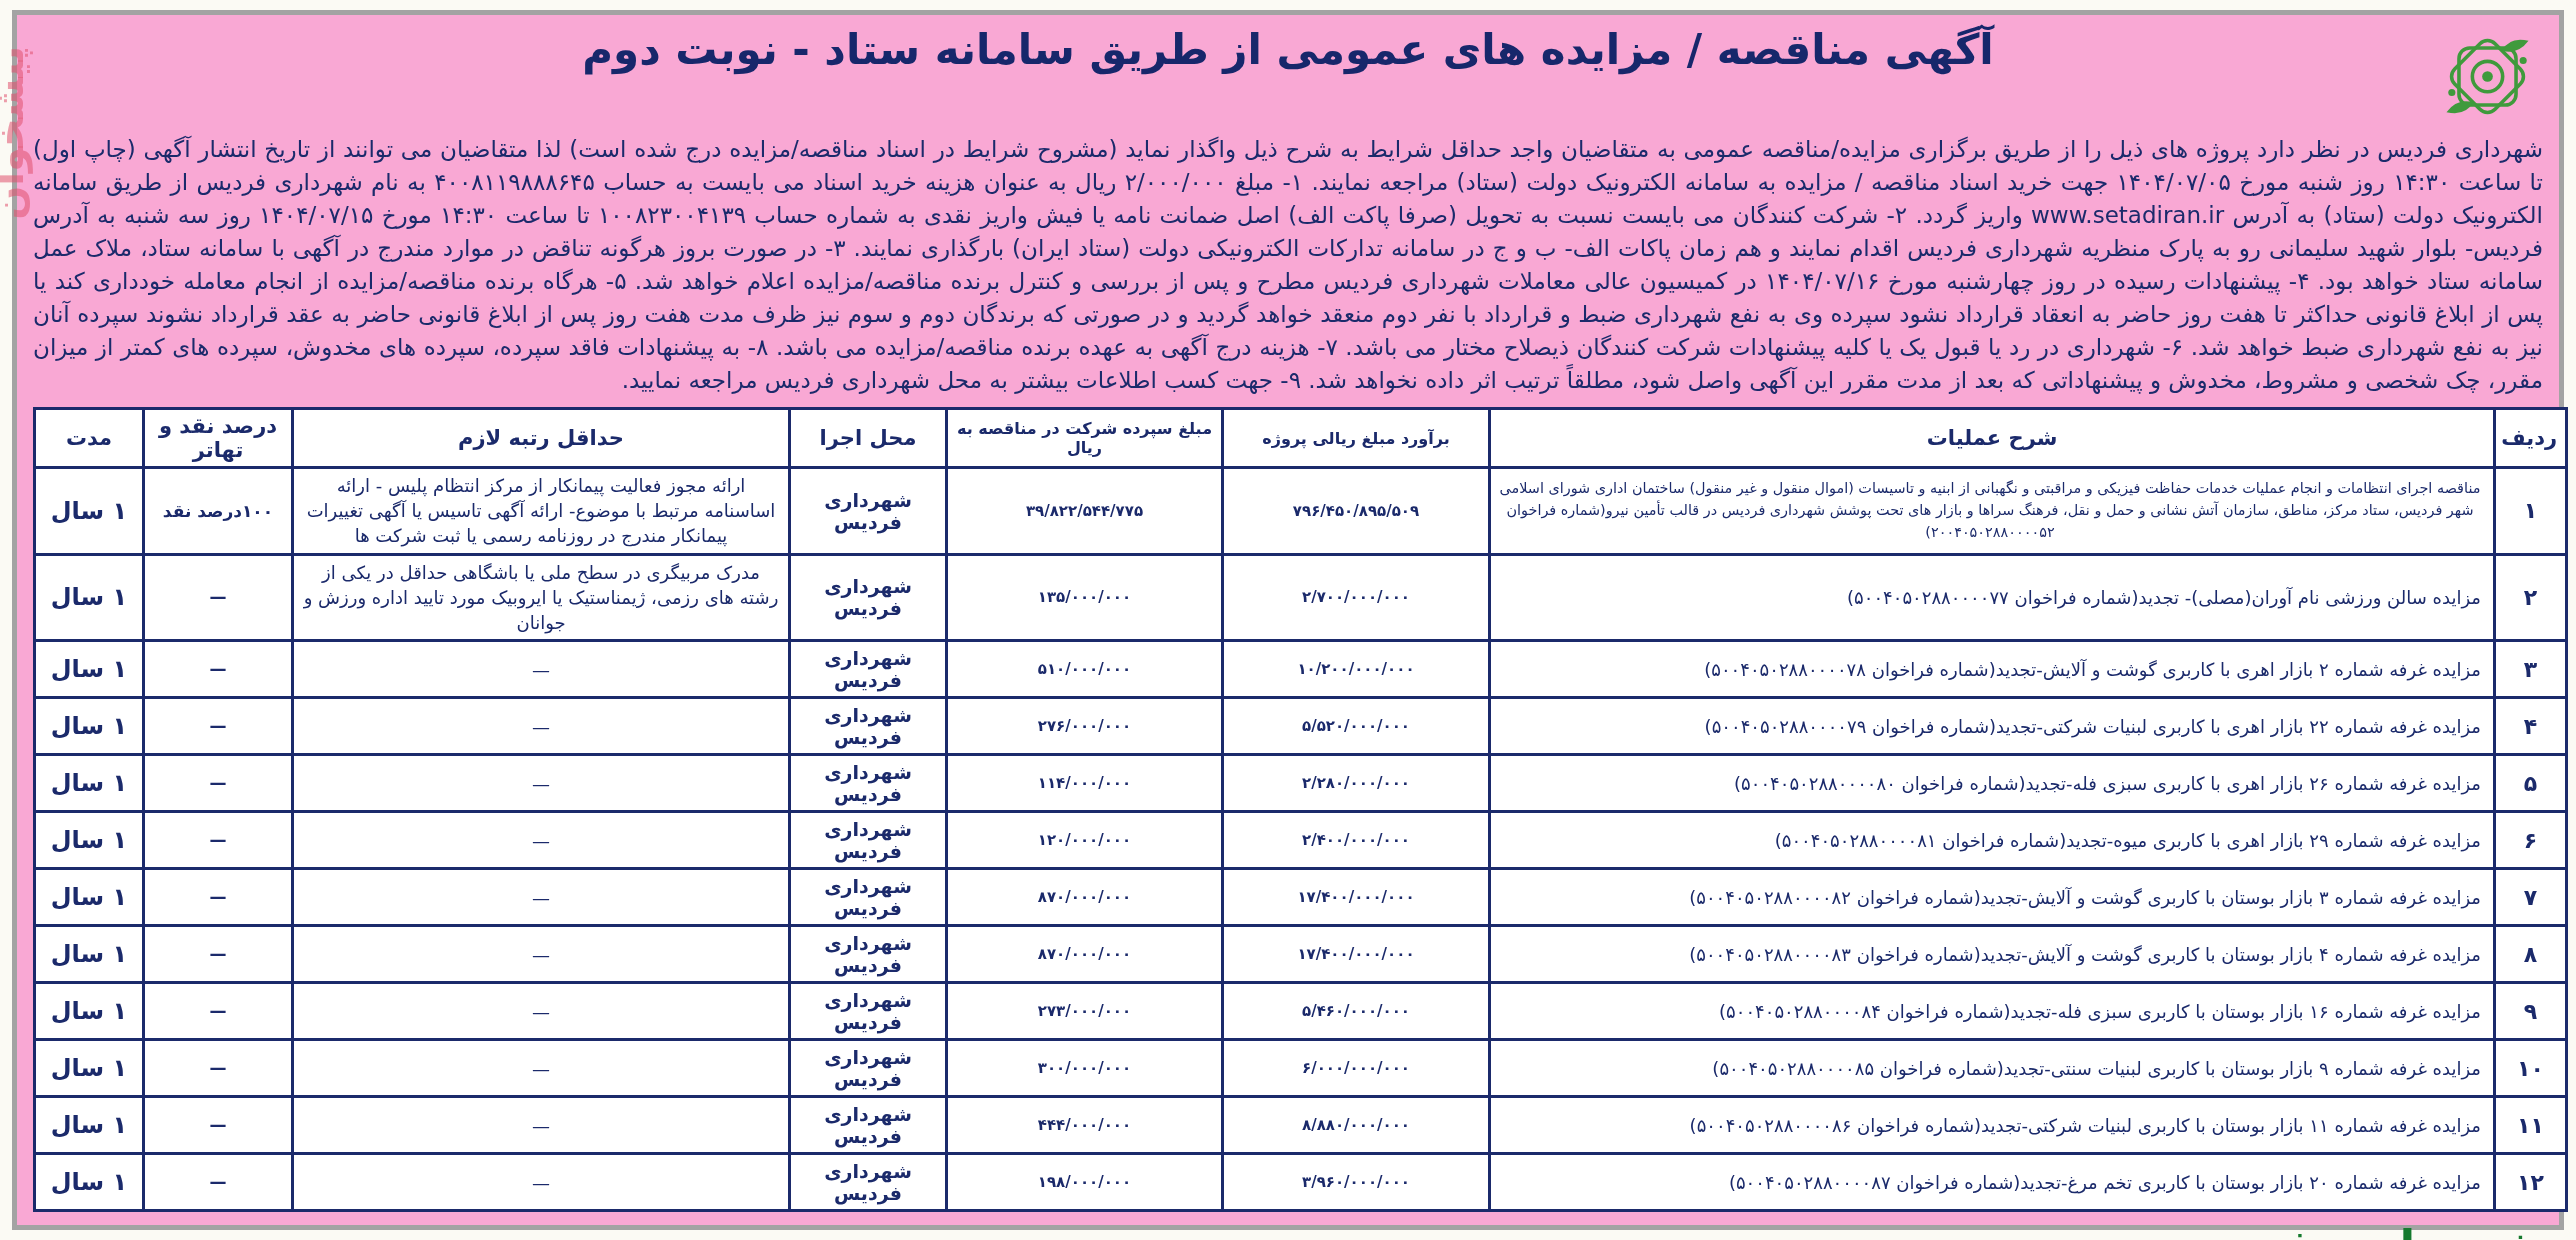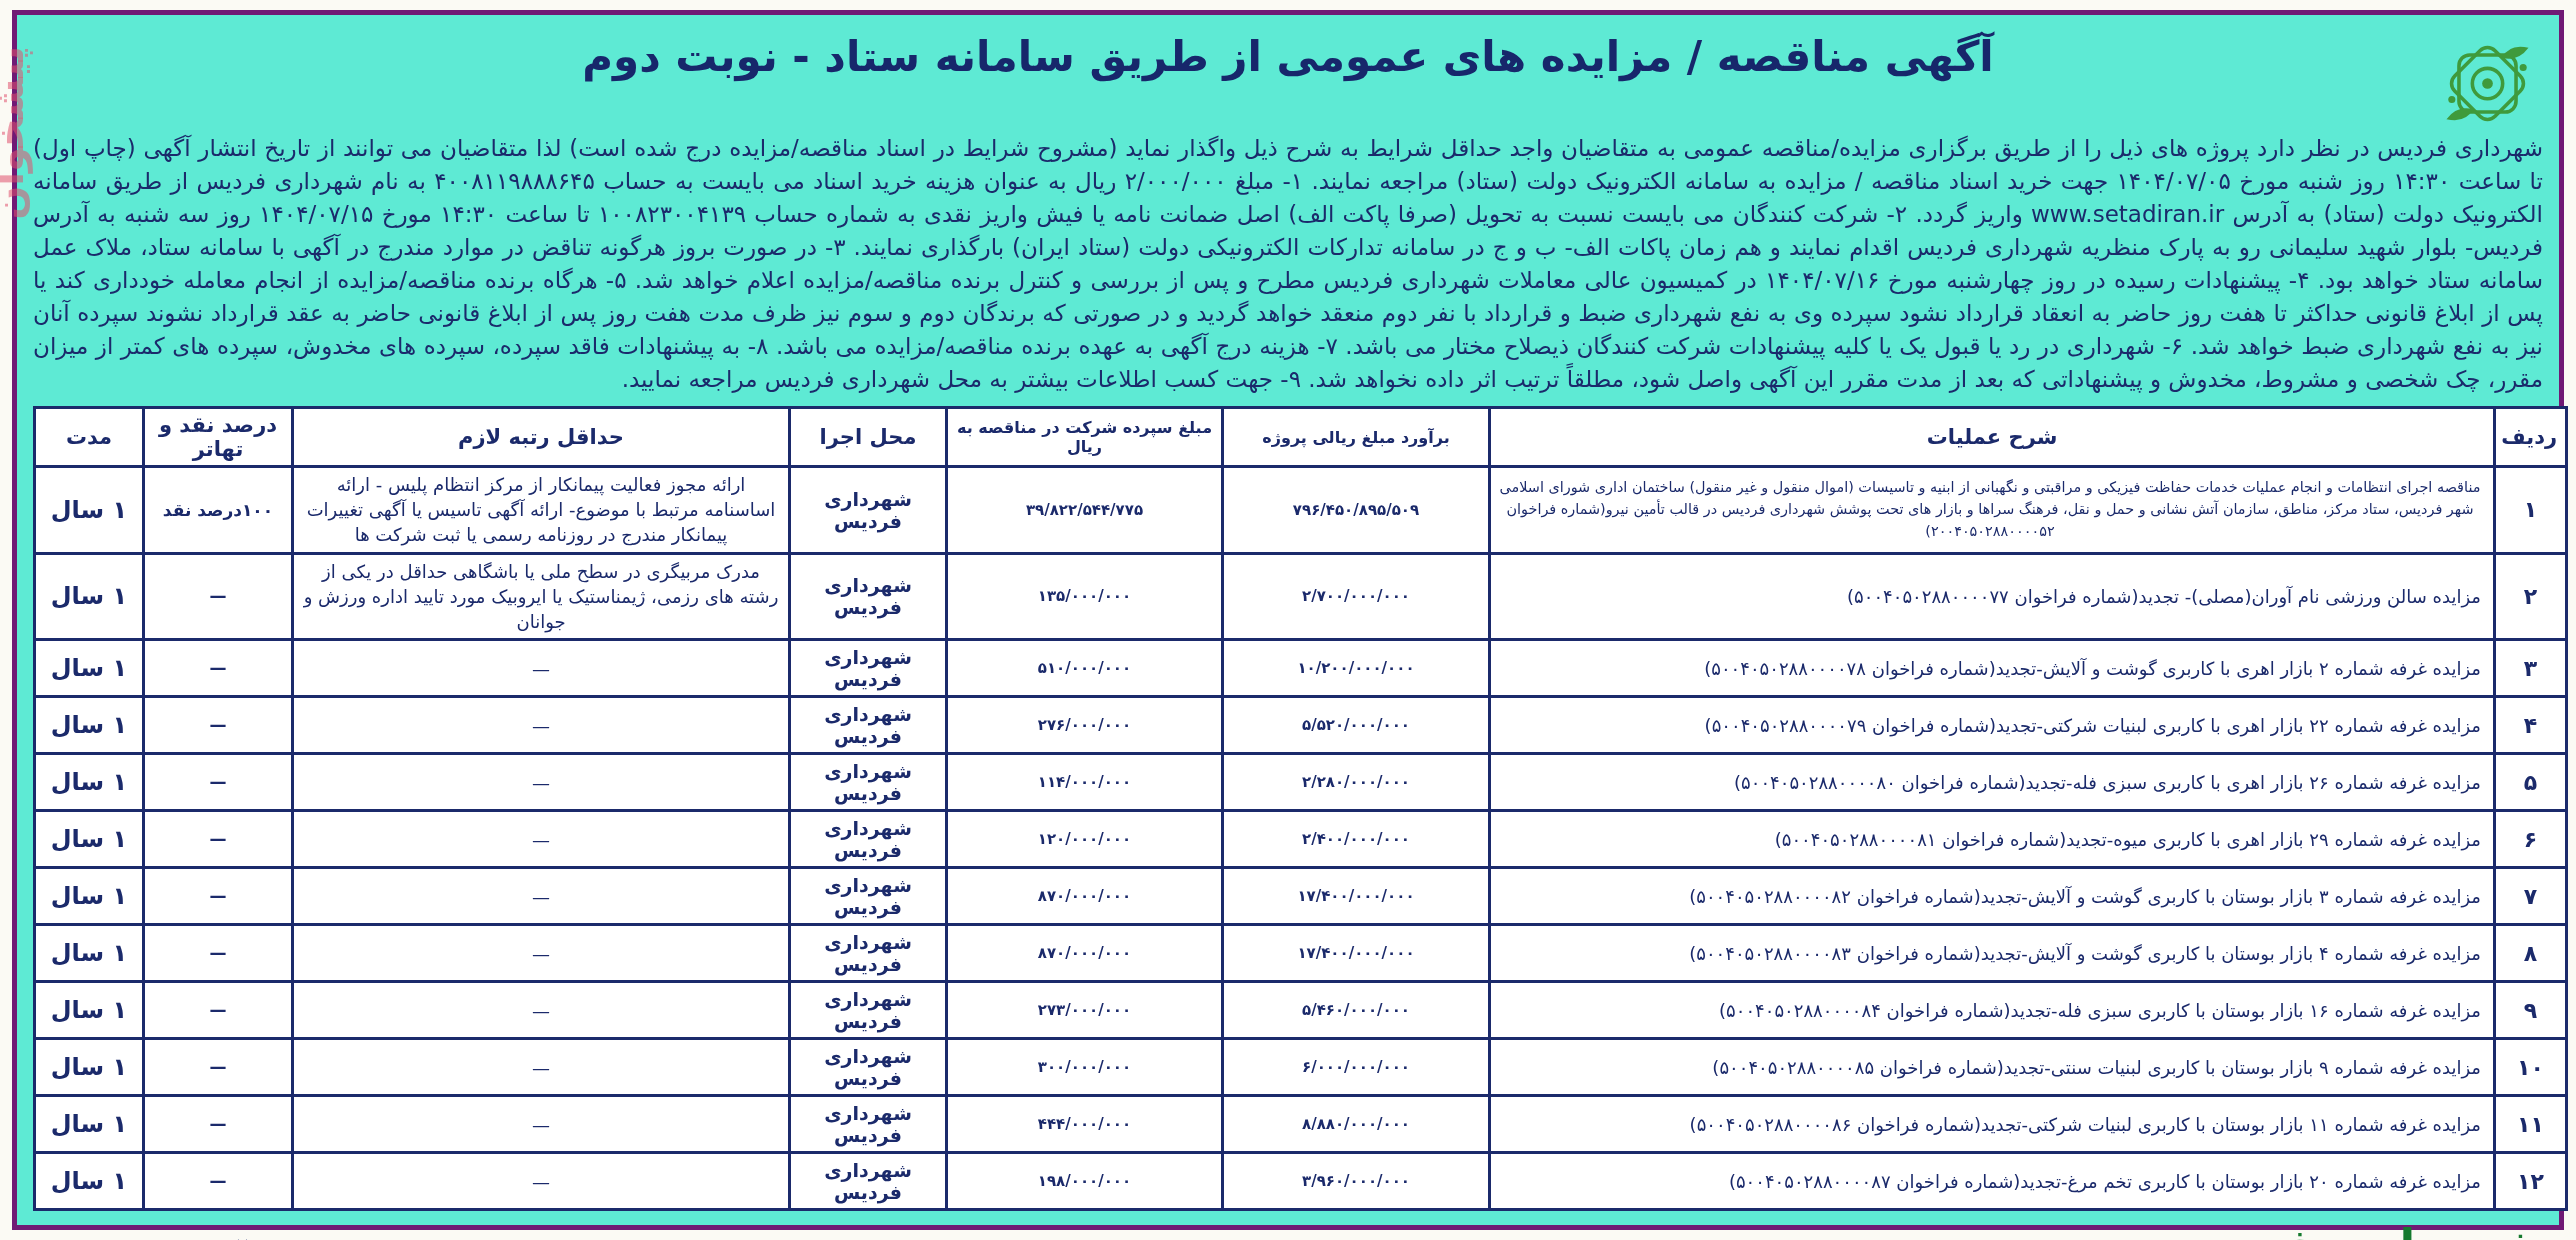--- a/index.html
+++ b/index.html
@@ -5,45 +5,45 @@
   * { margin:0; padding:0; box-sizing:border-box; }
   html,body { background:#ffffff; }
   body { font-family:"DejaVu Sans", sans-serif; }
 
   .page {
     position:relative; width:2576px; height:1240px;
     background:#fbfaf4; overflow:hidden;
   }
   .frame {
     position:absolute; top:10px; left:12px; right:12px; bottom:10px;
-    border:5px solid #701a75;
-    padding:15px 16px 6px 16px;
+    border:5px solid #a3a3a3;
+    padding:8px 16px 6px 16px;
     display:flex; flex-direction:column;
-    background:#5eead4;
+    background:#f9a8d4;
   }
 
   
   .header { position:relative; text-align:center; direction:rtl; min-height:92px; }
   .logo {
     position:absolute; top:0; left:auto; right:2px;
     width:107px; height:107px; z-index:3;
   }
   .title {
     color:#17276b; font-weight:bold; font-size:42px; line-height:50px;
     padding-top:2px;
   }
   .subtitle {
     color:#cf1a2b; font-weight:bold; font-size:22px; margin-top:6px;
   }
 
   
   .body-text {
     direction:rtl; text-align:justify;
     color:#1b2a6b; font-size:23px; line-height:33px;
-    margin-top:10px;
+    margin-top:18px;
   }
 
   
   table {
     width:100%; border-collapse:collapse; table-layout:fixed;
     direction:rtl; margin-top:10px; background:#ffffff;
     position:relative; z-index:2;
   }
   th, td {
     border:3px solid #1b2a6b; color:#1b2a6b;

